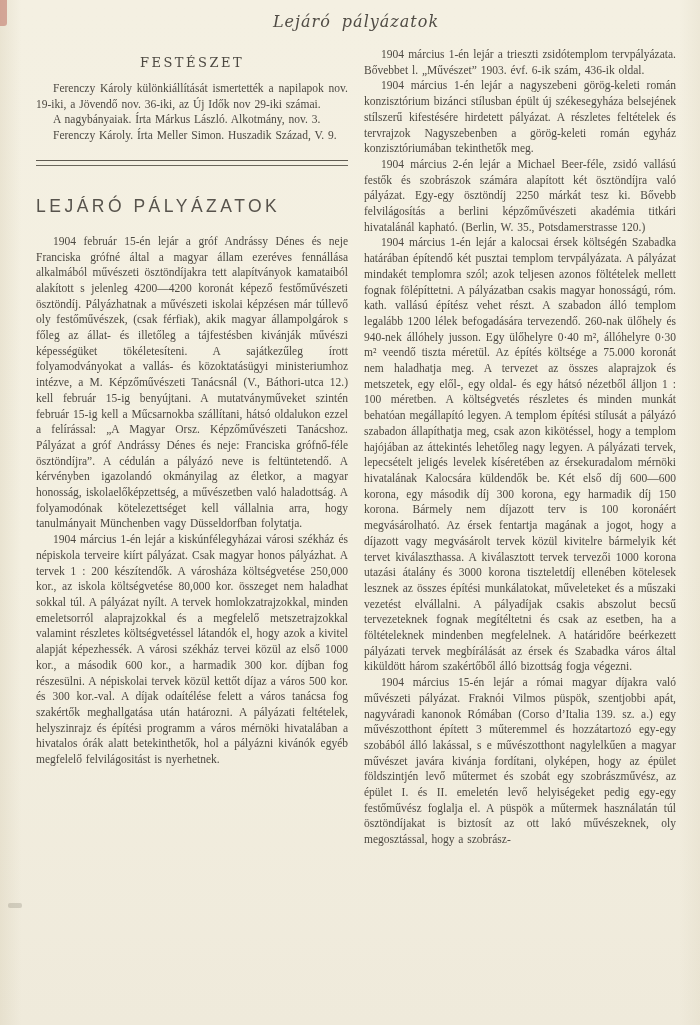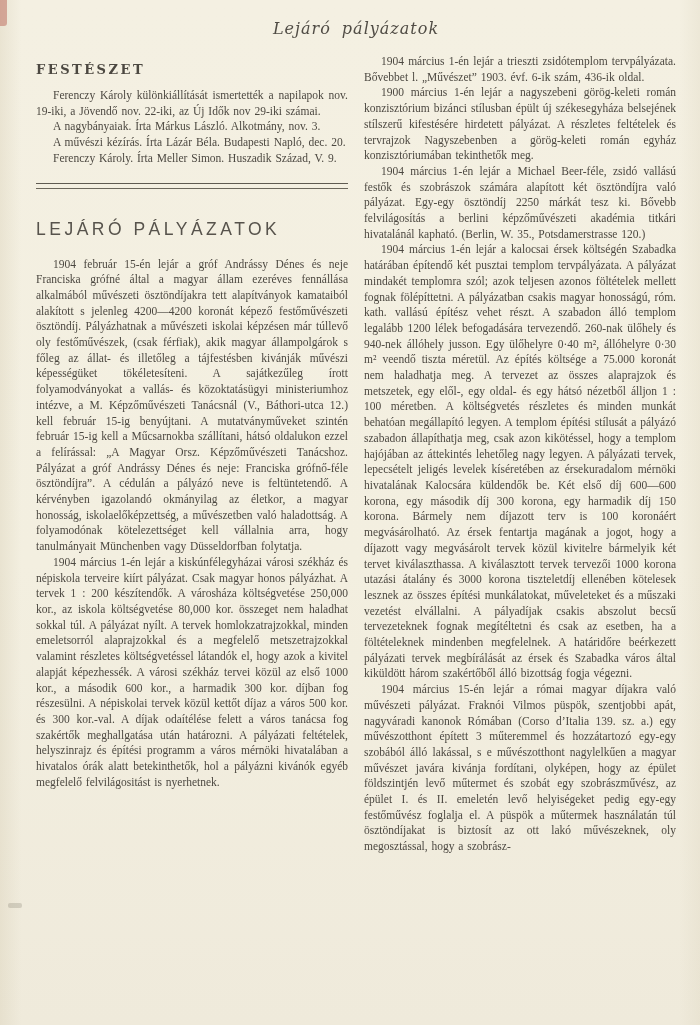--- a/index.html
+++ b/index.html
@@ -7,21 +7,21 @@
     position:relative;
     width:700px;height:1025px;
     margin:0 auto;
     background:
       linear-gradient(90deg, rgba(214,205,180,.35) 0%, rgba(246,242,230,0) 3%, rgba(246,242,230,0) 97%, rgba(220,212,190,.3) 100%),
       linear-gradient(180deg, #f4f0e2 0%, #f3efe0 55%, #efeadb 100%);
     overflow:hidden;
     font-family:"DejaVu Serif", serif;
     color:#4c4841;
     box-sizing:border-box;
-    padding:15px 24px 0 36px;
+    padding:8px 24px 0 36px;
   }
   .edge-smudge-red{
     position:absolute;left:0;top:0;width:7px;height:26px;
     background:rgba(181,86,74,.45);border-radius:0 0 3px 0;
   }
   .edge-smudge-gray{
     position:absolute;left:8px;top:903px;width:14px;height:5px;
     background:rgba(120,115,100,.25);border-radius:2px;
   }
   .running-head{
@@ -44,22 +44,23 @@
     font-size:11.5px;
     line-height:15.7px;
     text-align:justify;
     text-indent:17px;
     word-spacing:1px;
     color:#4c4841;
     font-family:Liberation Serif, serif;
   }
   .festeszet-heading{
     margin:8px 0 11px 0;
+    text-align:center;
     font-size:13px;
-    font-weight:bold;
+    font-weight:normal;
     letter-spacing:2.5px;
     color:#4c4841;
   }
   .double-rule{
     margin:16px 0 30px 0;
     height:4px;
     border-top:1.5px solid #5f5b51;
     border-bottom:1px solid #6b675c;
   }
   .lejaro-heading{
@@ -77,36 +78,35 @@
 <div class="page">
   <div class="edge-smudge-red"></div>
   <div class="edge-smudge-gray"></div>
 
   <div class="running-head">Lejáró pályázatok</div>
 
   <div class="columns">
 
     <div class="col">
       <h3 class="festeszet-heading">FESTÉSZET</h3>
-      <p class="body">Ferenczy Károly különkiállítását ismertették a napilapok nov. 19-iki, a Jövendő nov. 22-iki, az Új Idők nov 29-iki számai.</p>
+      <p class="body">Ferenczy Károly különkiállítását ismertették a napilapok nov. 19-iki, a Jövendő nov. 36-iki, az Új Idők nov 29-iki számai.</p>
       <p class="body">A nagybányaiak. Írta Márkus László. Alkotmány, nov. 3.</p>
-      <p class="body">A művészi kézírás. Írta Lázár Béla. Budapesti Napló, dec. 20.</p>
       <p class="body">Ferenczy Károly. Írta Meller Simon. Huszadik Század, V. 9.</p>
 
       <div class="double-rule"></div>
 
       <h2 class="lejaro-heading">LEJÁRÓ PÁLYÁZATOK</h2>
       <p class="body">1904 február 15-én lejár a gróf Andrássy Dénes és neje Franciska grófné által a magyar állam ezeréves fennállása alkalmából művészeti ösztöndíjakra tett alapítványok kamataiból alakított s jelenleg 4200—4200 koronát képező festőművészeti ösztöndíj. Pályázhatnak a művészeti iskolai képzésen már túllevő oly festőművészek, (csak férfiak), akik magyar állampolgárok s főleg az állat- és illetőleg a tájfestésben kivánják művészi képességüket tökéletesíteni. A sajátkezűleg írott folyamodványokat a vallás- és közoktatásügyi ministeriumhoz intézve, a M. Képzőművészeti Tanácsnál (V., Báthori-utca 12.) kell február 15-ig benyújtani. A mutatványműveket szintén február 15-ig kell a Műcsarnokba szállítani, hátsó oldalukon ezzel a felírással: „A Magyar Orsz. Képzőművészeti Tanácshoz. Pályázat a gróf Andrássy Dénes és neje: Franciska grófnő-féle ösztöndíjra”. A cédulán a pályázó neve is feltüntetendő. A kérvényben igazolandó okmányilag az életkor, a magyar honosság, iskolaelőképzettség, a művészetben való haladottság. A folyamodónak kötelezettséget kell vállalnia arra, hogy tanulmányait Münchenben vagy Düsseldorfban folytatja.</p>
       <p class="body">1904 március 1-én lejár a kiskúnfélegyházai városi székház és népiskola terveire kiírt pályázat. Csak magyar honos pályázhat. A tervek 1 : 200 készítendők. A városháza költségvetése 250,000 kor., az iskola költségvetése 80,000 kor. összeget nem haladhat sokkal túl. A pályázat nyílt. A tervek homlokzatrajzokkal, minden emeletsorról alaprajzokkal és a megfelelő metszetrajzokkal valamint részletes költségvetéssel látandók el, hogy azok a kivitel alapját képezhessék. A városi székház tervei közül az első 1000 kor., a második 600 kor., a harmadik 300 kor. díjban fog részesülni. A népiskolai tervek közül kettőt díjaz a város 500 kor. és 300 kor.-val. A díjak odaítélése felett a város tanácsa fog szakértők meghallgatása után határozni. A pályázati feltételek, helyszinrajz és építési programm a város mérnöki hivatalában a hivatalos órák alatt betekinthetők, hol a pályázni kivánók egyéb megfelelő felvilágositást is nyerhetnek.</p>
 
     </div>
 
     <div class="col">
       <p class="body">1904 március 1-én lejár a trieszti zsidótemplom tervpályázata. Bővebbet l. „Művészet” 1903. évf. 6-ik szám, 436-ik oldal.</p>
-      <p class="body">1900 március 1-én lejár a nagyszebeni görög-keleti román konzisztórium bizánci stílusban épült új székesegyháza belsejének stílszerű kifestésére hirdetett pályázat. A részletes feltételek és tervrajzok Nagyszebenben a görög-keleti román egyház konzisztóriumában tekinthetők meg.</p>
-      <p class="body">1904 március 1-én lejár a Michael Beer-féle, zsidó vallású festők és szobrászok számára alapított két ösztöndíjra való pályázat. Egy-egy ösztöndíj 2250 márkát tesz ki. Bővebb felvilágosítás a berlini képzőművészeti akadémia titkári hivatalánál kapható. (Berlin, W. 35., Potsdamerstrasse 120.)</p>
+      <p class="body">1904 március 1-én lejár a nagyszebeni görög-keleti román konzisztórium bizánci stílusban épült új székesegyháza belsejének stílszerű kifestésére hirdetett pályázat. A részletes feltételek és tervrajzok Nagyszebenben a görög-keleti román egyház konzisztóriumában tekinthetők meg.</p>
+      <p class="body">1904 március 2-én lejár a Michael Beer-féle, zsidó vallású festők és szobrászok számára alapított két ösztöndíjra való pályázat. Egy-egy ösztöndíj 2250 márkát tesz ki. Bővebb felvilágosítás a berlini képzőművészeti akadémia titkári hivatalánál kapható. (Berlin, W. 35., Potsdamerstrasse 120.)</p>
       <p class="body">1904 március 1-én lejár a kalocsai érsek költségén Szabadka határában építendő két pusztai templom tervpályázata. A pályázat mindakét templomra szól; azok teljesen azonos föltételek mellett fognak fölépíttetni. A pályázatban csakis magyar honosságú, róm. kath. vallású építész vehet részt. A szabadon álló templom legalább 1200 lélek befogadására tervezendő. 260-nak ülőhely és 940-nek állóhely jusson. Egy ülőhelyre 0·40 m², állóhelyre 0·30 m² veendő tiszta méretül. Az építés költsége a 75.000 koronát nem haladhatja meg. A tervezet az összes alaprajzok és metszetek, egy elől-, egy oldal- és egy hátsó nézetből álljon 1 : 100 méretben. A költségvetés részletes és minden munkát behatóan megállapító legyen. A templom építési stílusát a pályázó szabadon állapíthatja meg, csak azon kikötéssel, hogy a templom hajójában az áttekintés lehetőleg nagy legyen. A pályázati tervek, lepecsételt jeligés levelek kíséretében az érsekuradalom mérnöki hivatalának Kalocsára küldendők be. Két első díj 600—600 korona, egy második díj 300 korona, egy harmadik díj 150 korona. Bármely nem díjazott terv is 100 koronáért megvásárolható. Az érsek fentartja magának a jogot, hogy a díjazott vagy megvásárolt tervek közül kivitelre bármelyik két tervet kiválaszthassa. A kiválasztott tervek tervezői 1000 korona utazási átalány és 3000 korona tiszteletdíj ellenében kötelesek lesznek az összes építési munkálatokat, műveleteket és a műszaki vezetést elvállalni. A pályadíjak csakis abszolut becsű tervezeteknek fognak megítéltetni és csak az esetben, ha a föltételeknek mindenben megfelelnek. A határidőre beérkezett pályázati tervek megbírálását az érsek és Szabadka város által kiküldött három szakértőből álló bizottság fogja végezni.</p>
       <p class="body">1904 március 15-én lejár a római magyar díjakra való művészeti pályázat. Fraknói Vilmos püspök, szentjobbi apát, nagyváradi kanonok Rómában (Corso d’Italia 139. sz. a.) egy művészotthont épített 3 műteremmel és hozzátartozó egy-egy szobából álló lakással, s e művészotthont nagylelkűen a magyar művészet javára kivánja fordítani, olyképen, hogy az épület földszintjén levő műtermet és szobát egy szobrászművész, az épület I. és II. emeletén levő helyiségeket pedig egy-egy festőművész foglalja el. A püspök a műtermek használatán túl ösztöndíjakat is biztosít az ott lakó művészeknek, oly megosztással, hogy a szobrász-</p>
 
     </div>
 
   </div>
 </div>
 
 </body></html>

